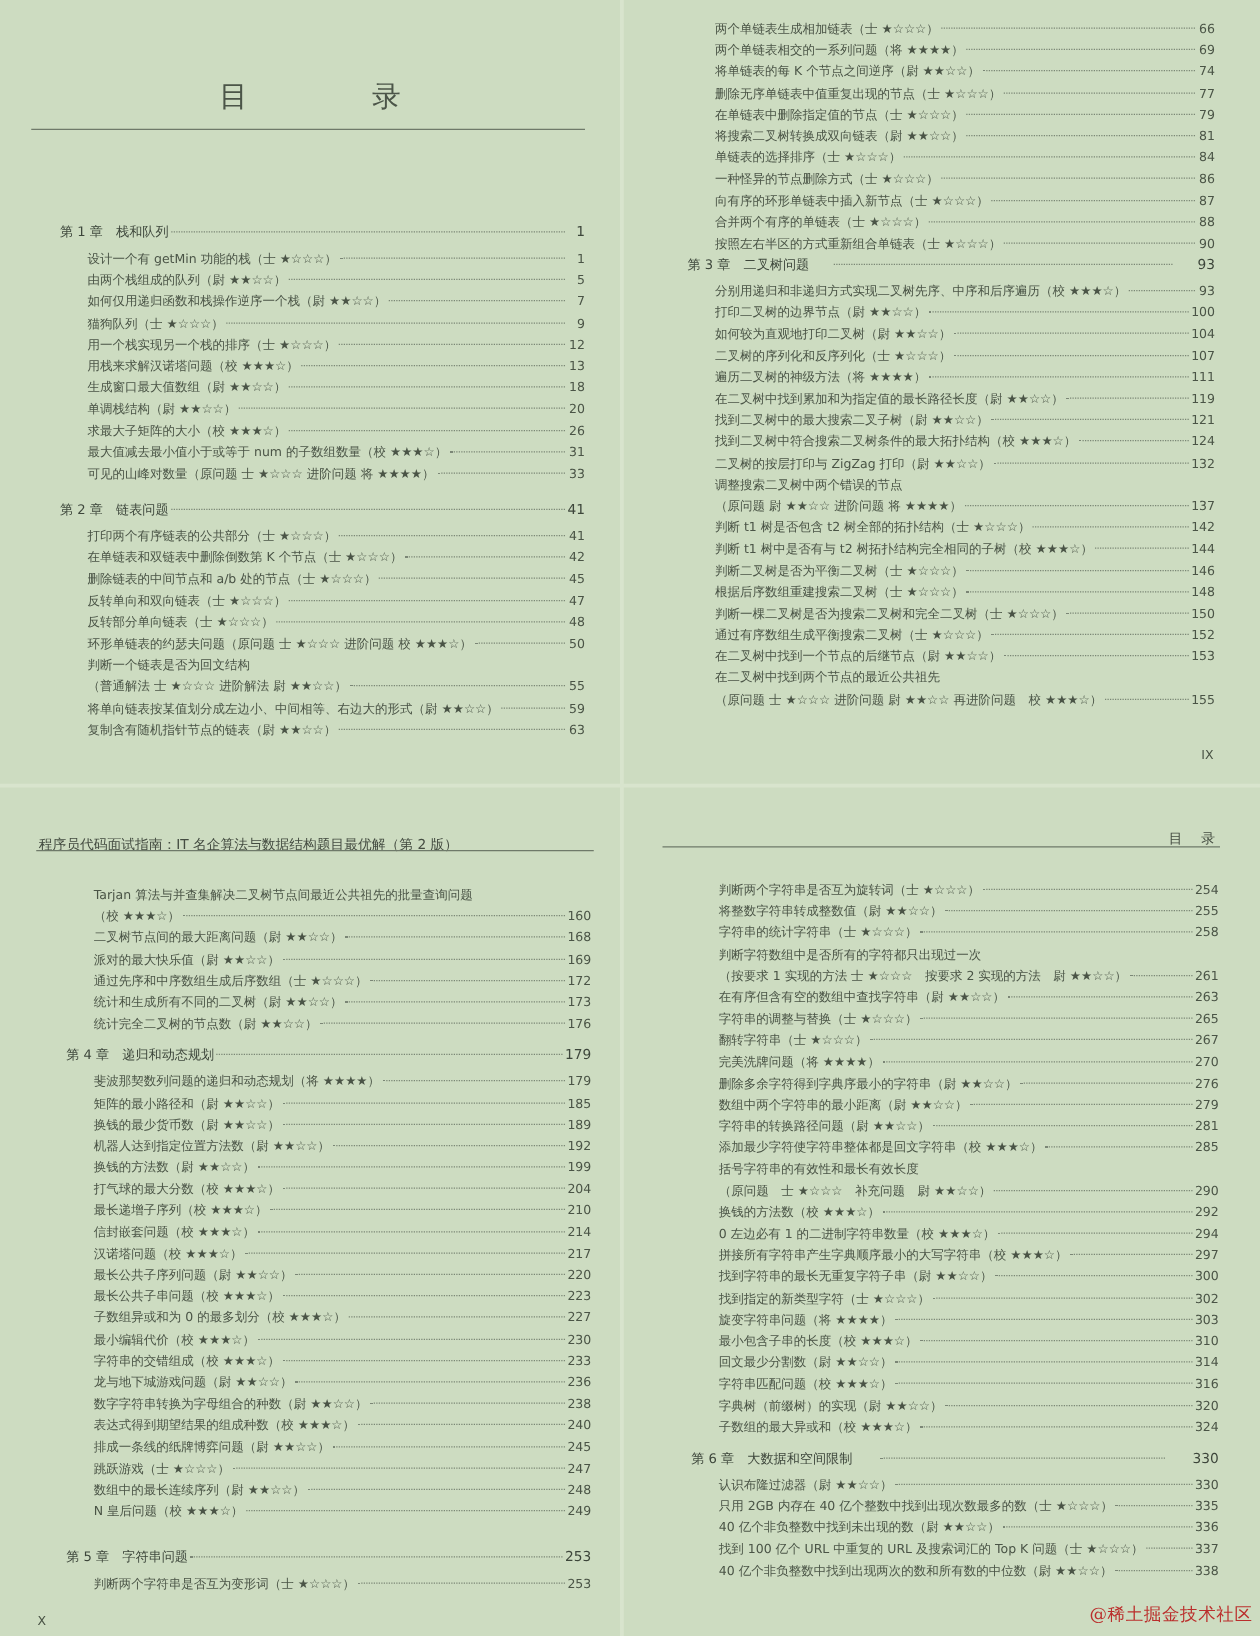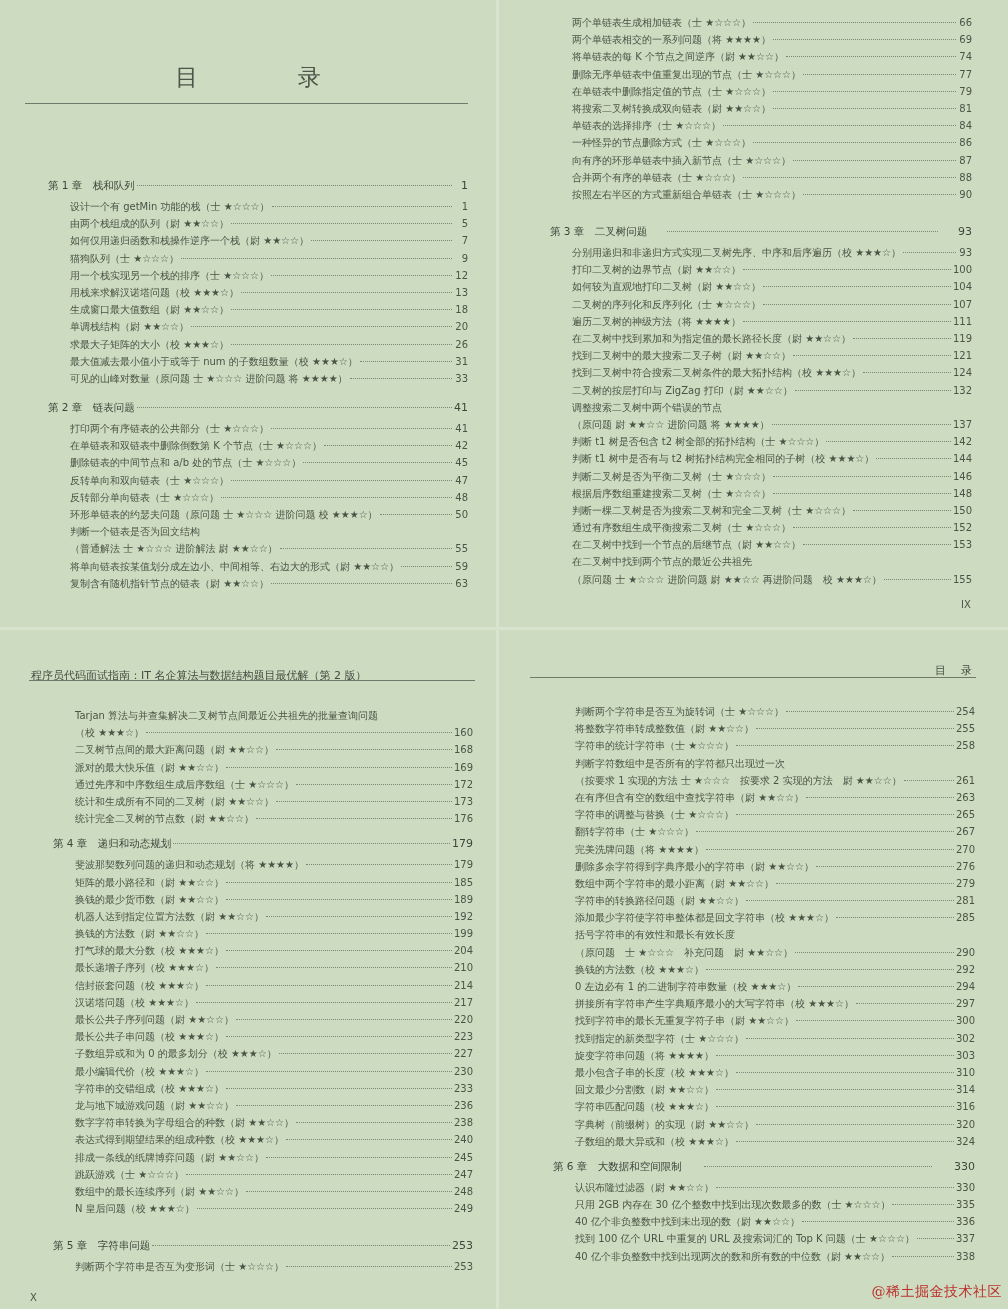--- a/index.html
+++ b/index.html
@@ -215,21 +215,21 @@
       <div class="row item">
         <span class="t">合并两个有序的单链表（士 ★☆☆☆）</span>
         <span class="dots"></span>
         <span class="p">88</span>
       </div>
       <div class="row item">
         <span class="t">按照左右半区的方式重新组合单链表（士 ★☆☆☆）</span>
         <span class="dots"></span>
         <span class="p">90</span>
       </div>
-      <div class="row chapter" style="margin-top: 20px; gap: 18px;">
+      <div class="row chapter" style="margin-top: 0; gap: 18px;">
         <span class="t">第 3 章　二叉树问题</span>
         <span class="dots"></span>
         <span class="p">93</span>
       </div>
       <div class="row item">
         <span class="t">分别用递归和非递归方式实现二叉树先序、中序和后序遍历（校 ★★★☆）</span>
         <span class="dots"></span>
         <span class="p">93</span>
       </div>
       <div class="row item">
@@ -622,21 +622,21 @@
         <span class="t">第 6 章　大数据和空间限制</span>
         <span class="dots"></span>
         <span class="p">330</span>
       </div>
       <div class="row item">
         <span class="t">认识布隆过滤器（尉 ★★☆☆）</span>
         <span class="dots"></span>
         <span class="p">330</span>
       </div>
       <div class="row item">
-        <span class="t">只用 2GB 内存在 30 亿个整数中找到出现次数最多的数（士 ★☆☆☆）</span>
+        <span class="t">只用 2GB 内存在 40 亿个整数中找到出现次数最多的数（士 ★☆☆☆）</span>
         <span class="dots"></span>
         <span class="p">335</span>
       </div>
       <div class="row item">
         <span class="t">40 亿个非负整数中找到未出现的数（尉 ★★☆☆）</span>
         <span class="dots"></span>
         <span class="p">336</span>
       </div>
       <div class="row item">
         <span class="t">找到 100 亿个 URL 中重复的 URL 及搜索词汇的 Top K 问题（士 ★☆☆☆）</span>

